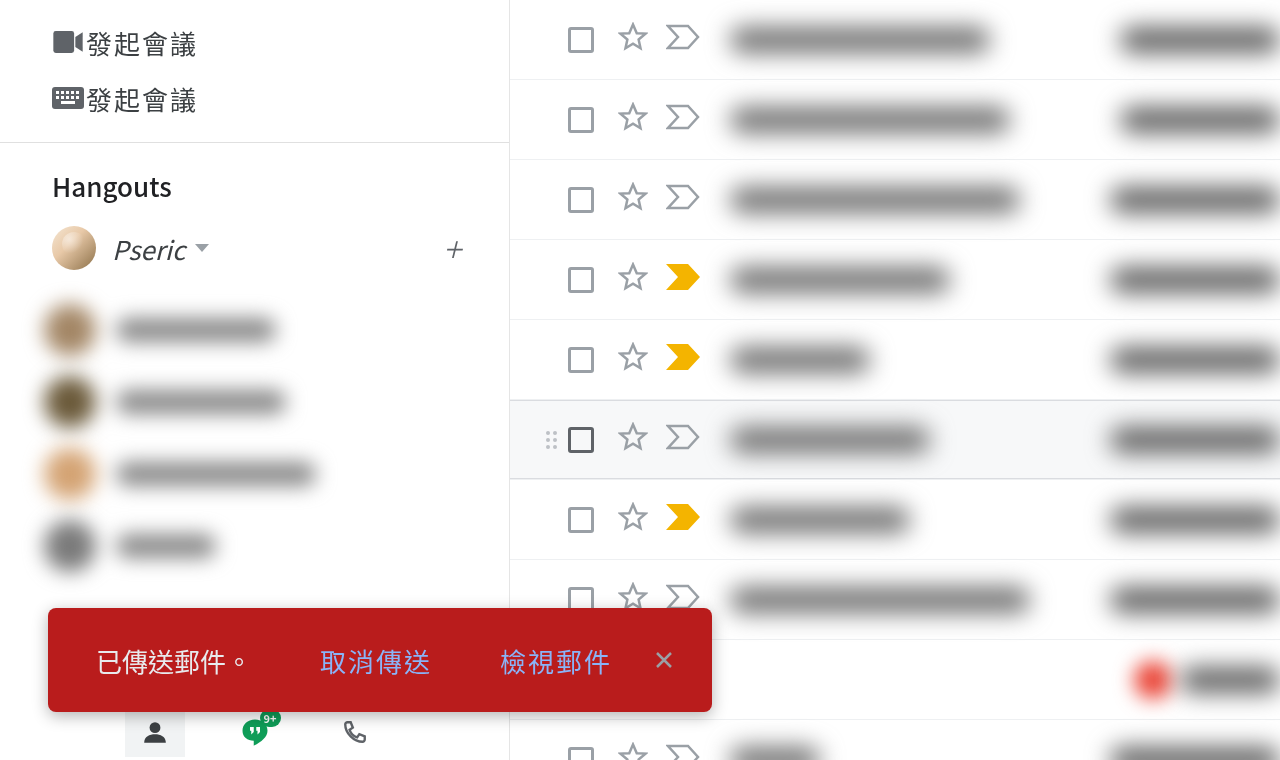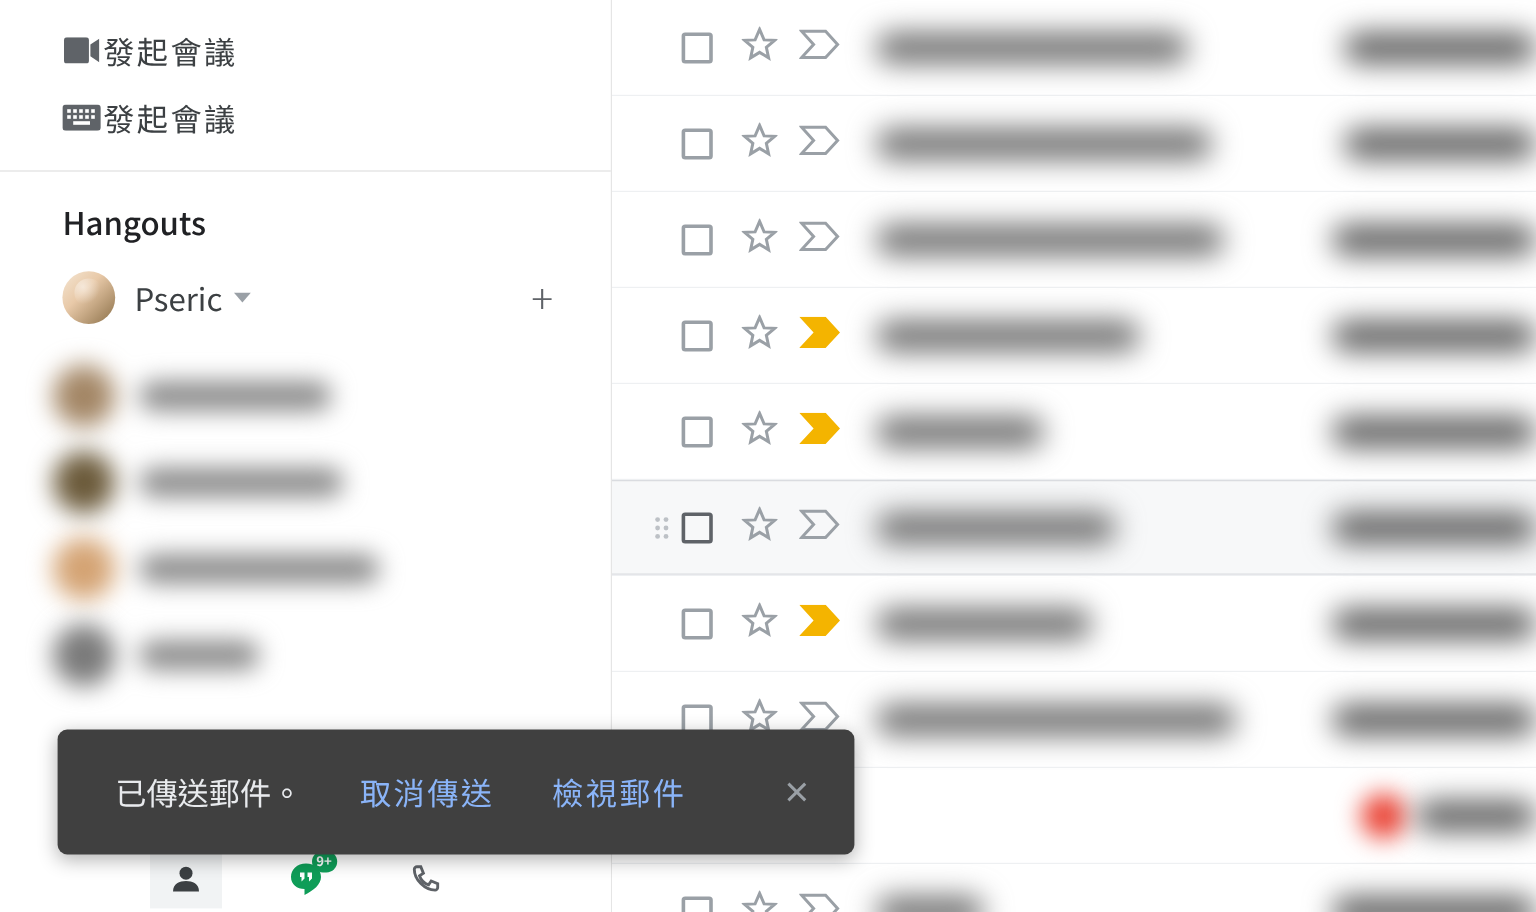--- a/index.html
+++ b/index.html
@@ -13,43 +13,43 @@
   
   .meet-item { display: flex; align-items: center; height: 56px; padding-left: 50px; cursor: pointer; }
   .meet-item .icon { width: 36px; height: 36px; display: flex; align-items: center; justify-content: center; color: #5f6368; }
   .meet-item .label { font-size: 26px; color: #3c4043; letter-spacing: 2px; }
 
   .divider { height: 1px; background: #e0e0e0; margin-top: 16px; }
 
   .hangouts-section { padding: 24px 48px 0 52px; }
   .hangouts-title { font-size: 26px; color: #202124; font-weight: 500; }
 
-  .hangouts-user { display: flex; align-items: center; margin-top: 22px; justify-content: space-between; }
+  .hangouts-user { display: flex; align-items: center; margin-top: 22px; justify-content: space-between; font-style: italic; }
   .hangouts-user-left { display: flex; align-items: center; }
   .avatar { width: 44px; height: 44px; border-radius: 50%; background: linear-gradient(135deg, #f5e6d3 0%, #e8c9a8 40%, #8b6f47 100%); position: relative; overflow: hidden; }
   .avatar::after { content: ''; position: absolute; top: 6px; left: 10px; width: 24px; height: 24px; border-radius: 50%; background: radial-gradient(circle at 30% 30%, #fff8 0%, transparent 60%); }
   .username { font-size: 26px; color: #3c4043; margin-left: 16px; }
   .caret-down { width: 0; height: 0; border-left: 7px solid transparent; border-right: 7px solid transparent; border-top: 8px solid #9aa0a6; margin-left: 10px; }
   .plus-icon { font-size: 34px; color: #5f6368; font-weight: 300; cursor: pointer; line-height: 1; }
 
   .contacts { margin-top: 24px; padding-left: 44px; }
   .contact { display: flex; align-items: center; height: 72px; filter: blur(10px); }
   .contact .cavatar { width: 52px; height: 52px; border-radius: 50%; }
   .contact .cname { height: 24px; border-radius: 12px; background: #888; margin-left: 20px; }
 
   
   .bottom-tabs { position: absolute; bottom: 0; left: 0; right: 0; height: 56px; display: flex; align-items: center; justify-content: center; gap: 40px; background: #fff; }
   .btab { width: 60px; height: 50px; display: flex; align-items: center; justify-content: center; color: #5f6368; position: relative; cursor: pointer; }
   .btab.active { background: #f1f3f4; }
   .badge { position: absolute; top: 2px; right: 4px; background: #0f9d58; color: #fff; font-size: 11px; font-weight: bold; border-radius: 10px; padding: 1px 4px; }
 
   
-  .toast { position: absolute; left: 48px; bottom: 48px; width: 664px; height: 104px; background: #404040; border-radius: 8px; display: flex; align-items: center; padding: 0 28px 0 48px; box-shadow: 0 4px 16px rgba(0,0,0,0.3); z-index: 100; }
+  .toast { position: absolute; left: 48px; bottom: 48px; width: 664px; height: 104px; background: #b91c1c; border-radius: 8px; display: flex; align-items: center; padding: 0 28px 0 48px; box-shadow: 0 4px 16px rgba(0,0,0,0.3); z-index: 100; }
   .toast-msg { color: #e8eaed; font-size: 26px; flex: 0 0 auto; }
-  .toast-action { color: #8ab4f8; font-size: 26px; margin-left: 48px; cursor: pointer; letter-spacing: 2px; }
+  .toast-action { color: #8ab4f8; font-size: 26px; margin-left: 68px; cursor: pointer; letter-spacing: 2px; }
   .toast-close { margin-left: auto; color: #9aa0a6; cursor: pointer; width: 40px; height: 40px; display: flex; align-items: center; justify-content: center; }
 
   
   .row { display: flex; align-items: center; height: 80px; border-bottom: 1px solid #eef0f2; padding-left: 36px; }
   .row.hovered { background: #f7f8f9; box-shadow: inset 0 -1px 0 #dadce0, inset 0 1px 0 #dadce0; }
   .drag-handle { width: 16px; display:flex; flex-direction:column; gap:3px; margin-right:6px; visibility:hidden; }
   .row.hovered .drag-handle { visibility:visible; }
   .drag-handle span { display:flex; gap:3px; }
   .drag-handle i { width:4px; height:4px; border-radius:50%; background:#bdc1c6; display:block; }
 

